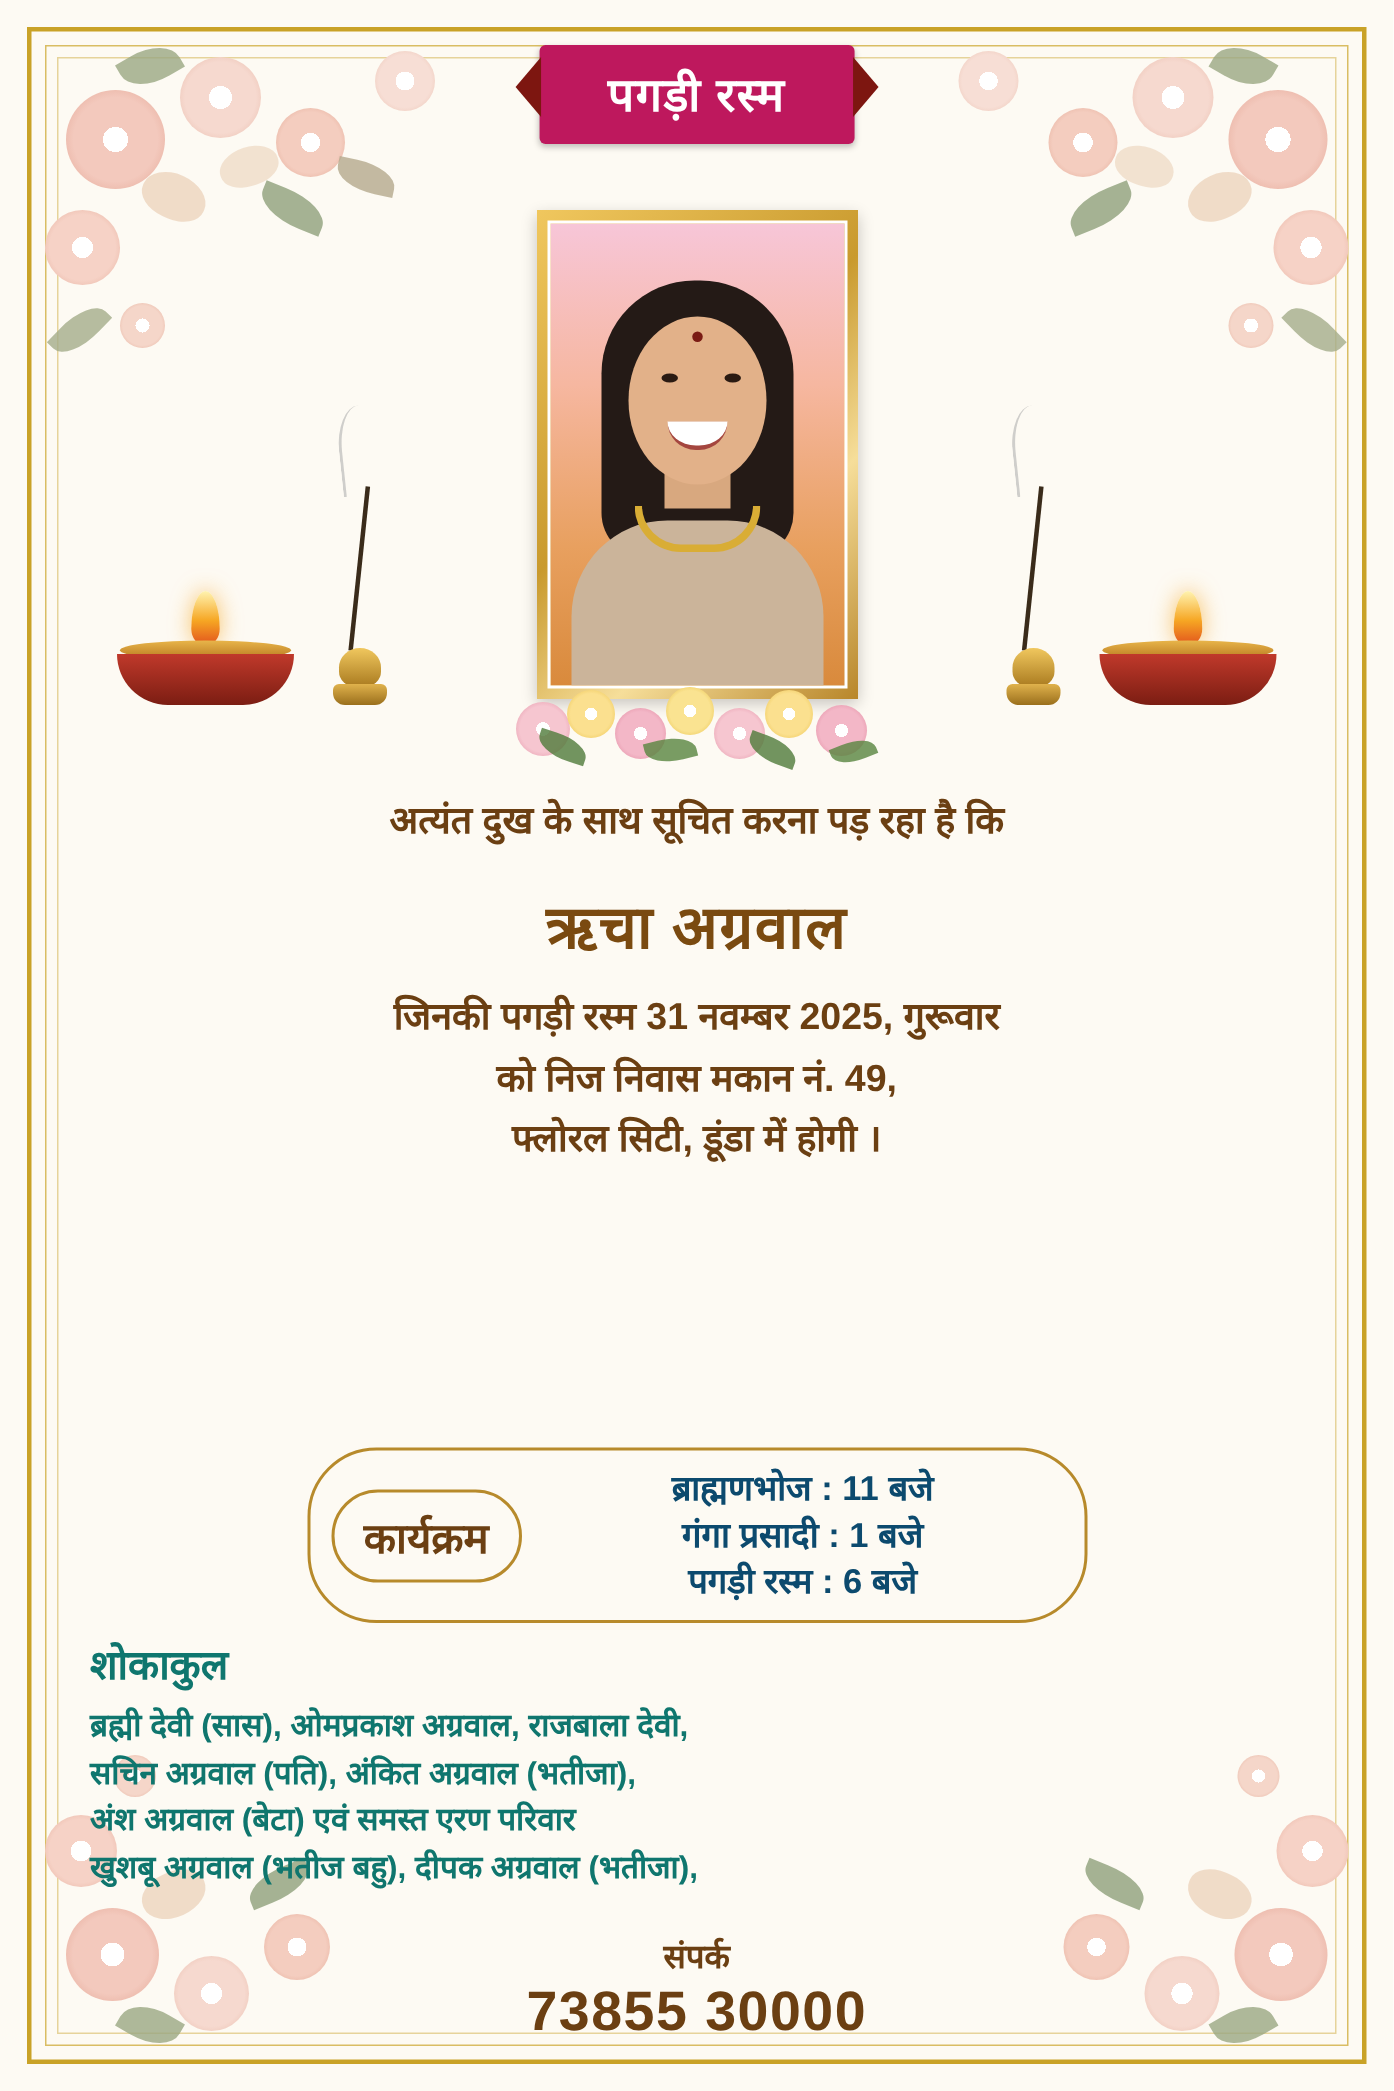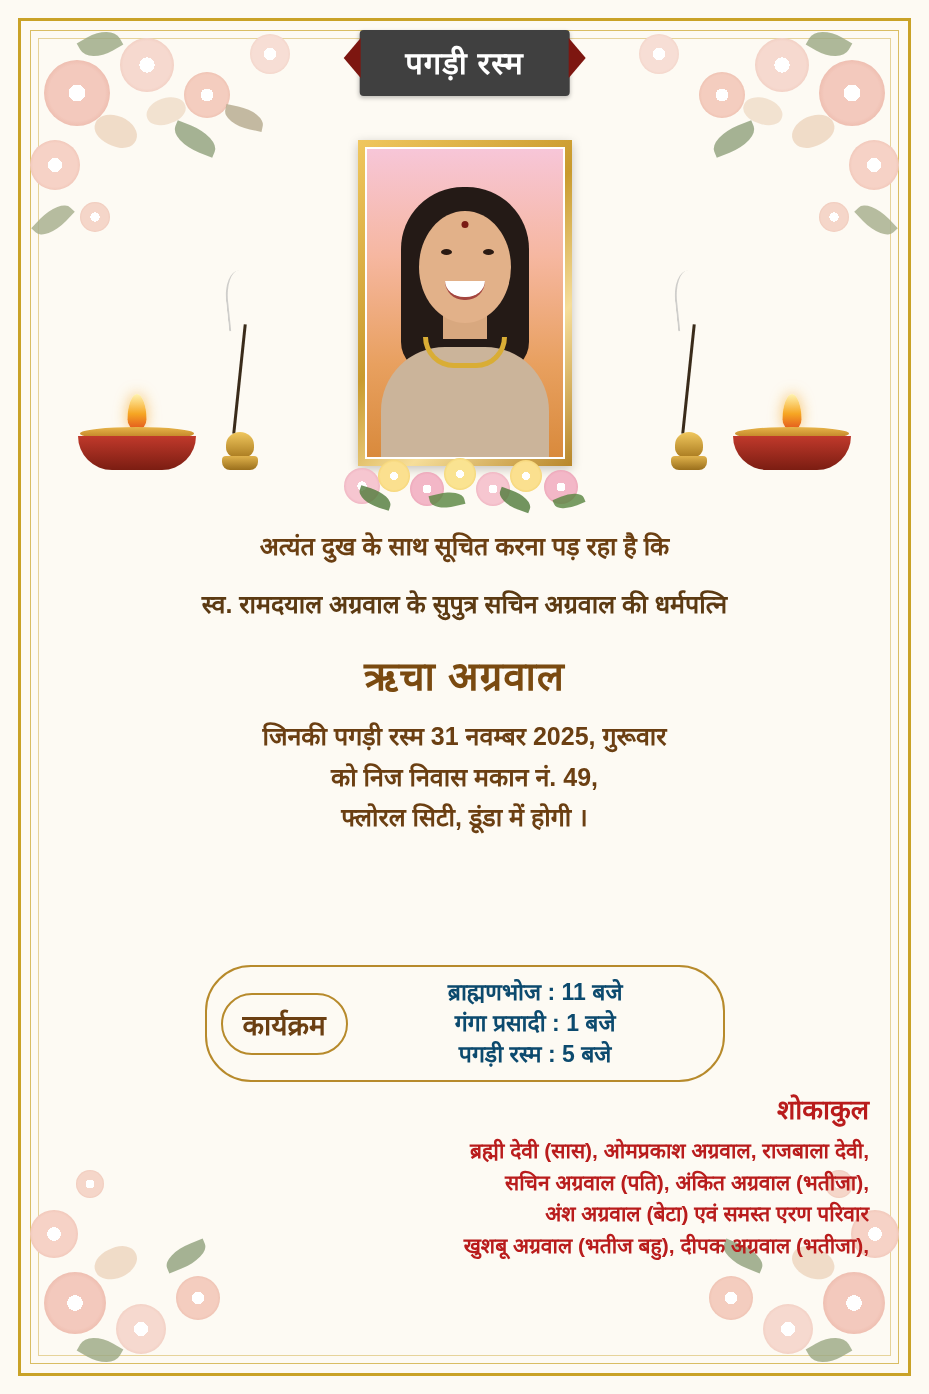--- a/index.html
+++ b/index.html
@@ -63,21 +63,21 @@
     border-radius: 0 70% 0 70%;
     opacity: .8;
   }
 
   
   .ribbon {
     position: absolute;
     left: 50%;
     transform: translateX(-50%);
     top: 30px;
-    background: #404040;
+    background: #be185d;
     color: #ffffff;
     padding: 11px 46px 13px;
     border-radius: 4px;
     font-size: 31px;
     font-weight: bold;
     letter-spacing: 1px;
     box-shadow: 0 2px 4px rgba(0,0,0,.25);
     white-space: nowrap;
     z-index: 6;
   }
@@ -268,22 +268,22 @@
     font-weight: bold;
     color: #0c4a6e;
     line-height: 1.35;
   }
 
   
   .mourn {
     position: absolute;
     left: 60px; right: 60px;
     top: 1090px;
-    text-align: right;
-    color: #b91c1c;
+    text-align: left;
+    color: #0f766e;
   }
   .mourn-title { font-size: 27px; font-weight: bold; margin-bottom: 8px; }
   .mourn-line { font-size: 21px; font-weight: bold; line-height: 1.5; }
 
   .contact {
     position: absolute;
     left: 0; right: 0;
     top: 1288px;
     text-align: center;
     color: #6b3f12;
@@ -400,40 +400,43 @@
       <div class="blossom" style="left:204px;top:18px; width:34px;height:34px;background:radial-gradient(circle,#fff 0 18%,#f3b7c7 18% 60%,#dd7f96 100%);"></div>
       <div class="leafy" style="left:18px; top:38px;width:34px;height:16px;background:#4f7a3a;transform:rotate(18deg);"></div>
       <div class="leafy" style="left:90px; top:40px;width:34px;height:16px;background:#58853f;transform:rotate(-14deg);"></div>
       <div class="leafy" style="left:158px;top:40px;width:34px;height:16px;background:#4f7a3a;transform:rotate(20deg);"></div>
       <div class="leafy" style="left:214px;top:42px;width:30px;height:14px;background:#58853f;transform:rotate(-22deg);"></div>
     </div>
   </div>
 
   <div class="content">
     <div class="line1">अत्यंत दुख के साथ सूचित करना पड़ रहा है कि</div>
-    <div class="line2">स्व. रामदयाल अग्रवाल के सुपुत्र सचिन अग्रवाल की धर्मपत्नि</div>
     <div class="name">ऋचा अग्रवाल</div>
     <div class="para">
       <div>जिनकी पगड़ी रस्म 31 नवम्बर 2025, गुरूवार</div>
       <div>को निज निवास मकान नं. 49,</div>
       <div>फ्लोरल सिटी, डूंडा में होगी ।</div>
     </div>
   </div>
 
   <div class="program">
     <div class="program-label">कार्यक्रम</div>
     <div class="program-items">
       <div>ब्राह्मणभोज : 11 बजे</div>
       <div>गंगा प्रसादी : 1 बजे</div>
-      <div>पगड़ी रस्म : 5 बजे</div>
+      <div>पगड़ी रस्म : 6 बजे</div>
     </div>
   </div>
 
   <div class="mourn">
     <div class="mourn-title">शोकाकुल</div>
     <div class="mourn-line">ब्रह्मी देवी (सास), ओमप्रकाश अग्रवाल, राजबाला देवी,</div>
     <div class="mourn-line">सचिन अग्रवाल (पति), अंकित अग्रवाल (भतीजा),</div>
     <div class="mourn-line">अंश अग्रवाल (बेटा) एवं समस्त एरण परिवार</div>
     <div class="mourn-line">खुशबू अग्रवाल (भतीज बहु), दीपक अग्रवाल (भतीजा),</div>
   </div>
 
+  <div class="contact">
+    <div class="contact-label">संपर्क</div>
+    <div class="contact-number">73855 30000</div>
+  </div>
 
 </div>
 
 </body></html>

